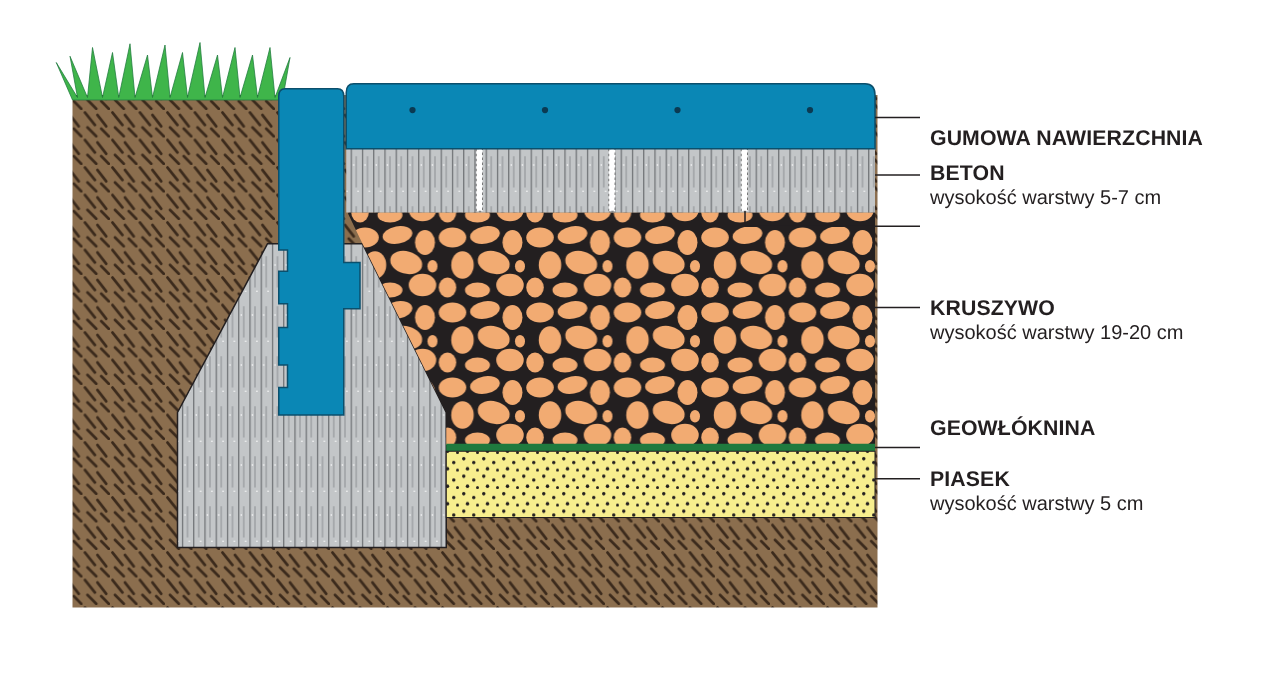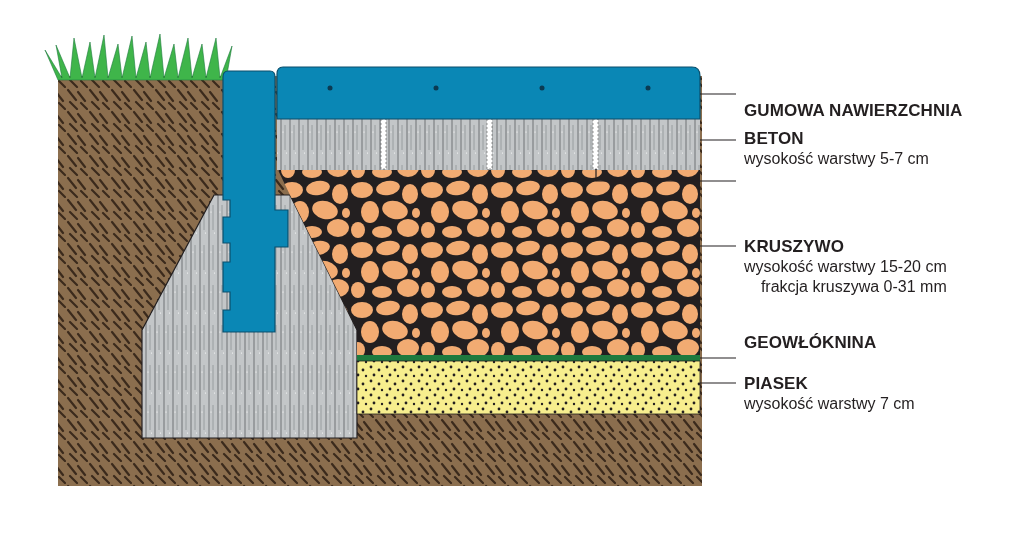--- a/index.html
+++ b/index.html
@@ -95,24 +95,23 @@
   <span class="title">GUMOWA NAWIERZCHNIA</span>
 </div>
 
 <div class="label" style="top:129px;">
   <span class="title">BETON</span>
   <span class="sub">wysokość warstwy 5-7 cm</span>
 </div>
 
 <div class="label" style="top:237px;">
   <span class="title">KRUSZYWO</span>
-  <span class="sub">wysokość warstwy 15-20 cm</span>
-  <span class="sub">frakcja kruszywa 0-31 mm</span>
+  <span class="sub">wysokość warstwy 19-20 cm</span>
 </div>
 
 <div class="label" style="top:333px;">
   <span class="title">GEOWŁÓKNINA</span>
 </div>
 
 <div class="label" style="top:374px;">
   <span class="title">PIASEK</span>
-  <span class="sub">wysokość warstwy 7 cm</span>
+  <span class="sub">wysokość warstwy 5 cm</span>
 </div>
 
 </body></html>

